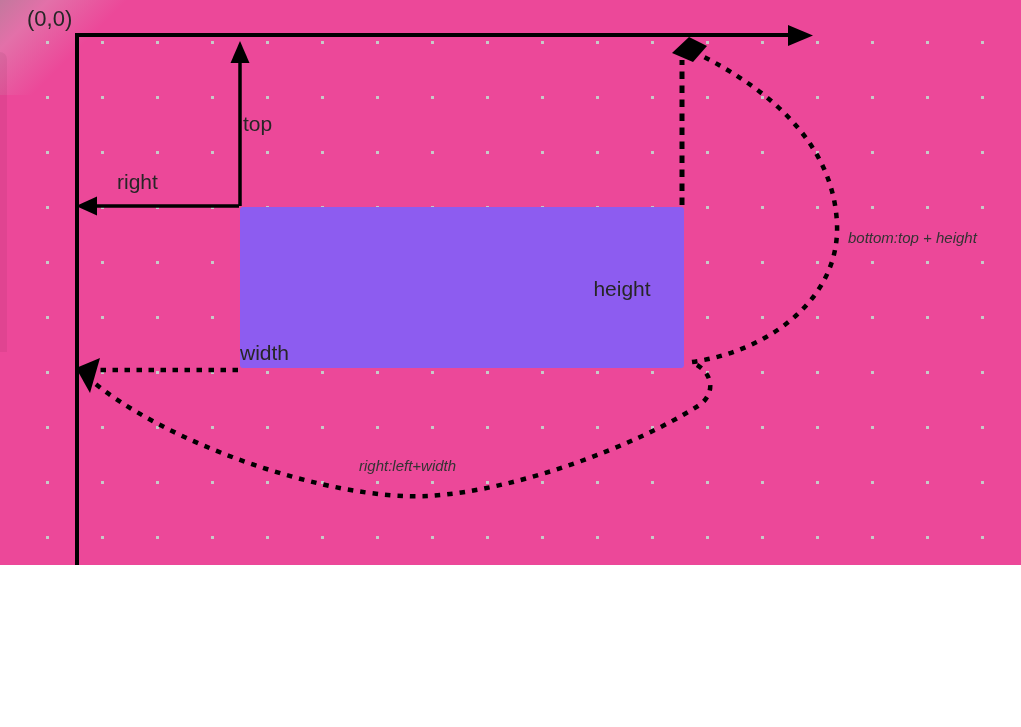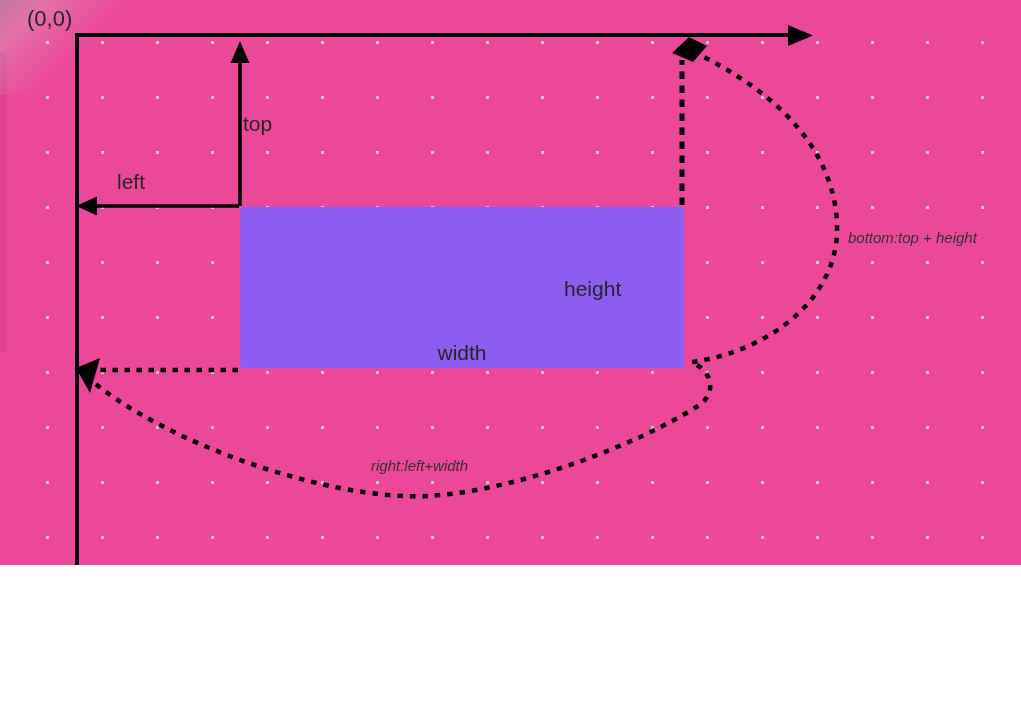--- a/index.html
+++ b/index.html
@@ -44,24 +44,24 @@
     position: absolute;
     color: #262626;
     white-space: nowrap;
     line-height: 1.1;
   }
   .lbl-big   { font-size: 21px; }
   .lbl-small { font-size: 15px; color: #333333; font-style: italic; }
   #origin-label   { left: 27px;  top: 7px;   font-size: 22px; }
   #top-label      { left: 243px; top: 112px; }
   #left-label     { left: 117px; top: 170px; }
-  #width-label    { left: 240px; top: 341px; width: 444px; text-align: center; }
-  #height-label   { left: 564px; top: 277px; width: 116px; text-align: left; }
+  #width-label    { left: 240px; top: 341px; width: 444px; text-align: left; }
+  #height-label   { left: 564px; top: 277px; width: 116px; text-align: center; }
   #bottom-formula { left: 848px; top: 230px; }
-  #right-formula  { left: 371px; top: 458px; }
+  #right-formula  { left: 359px; top: 458px; }
 </style>
 </head>
 <body>
 
 <div id="canvas">
 
   <div id="dot-grid"></div>
   <div id="corner-shade"></div>
   <div id="left-edge-shade"></div>
 
@@ -98,19 +98,19 @@
       <polygon points="76,206 97,196.5 97,215.5"></polygon>
 
       <polygon points="689,37 707,46 693,62 672,53"></polygon>
 
       <polygon points="76,368 100,358 90,393"></polygon>
     </g>
   </svg>
 
   <div id="origin-label" class="lbl lbl-big">(0,0)</div>
   <div id="top-label" class="lbl lbl-big">top</div>
-  <div id="left-label" class="lbl lbl-big">left</div>
+  <div id="left-label" class="lbl lbl-big">right</div>
   <div id="width-label" class="lbl lbl-big">width</div>
   <div id="height-label" class="lbl lbl-big">height</div>
   <div id="bottom-formula" class="lbl lbl-small">bottom:top + height</div>
   <div id="right-formula" class="lbl lbl-small">right:left+width</div>
 
 </div>
 
 </body></html>

